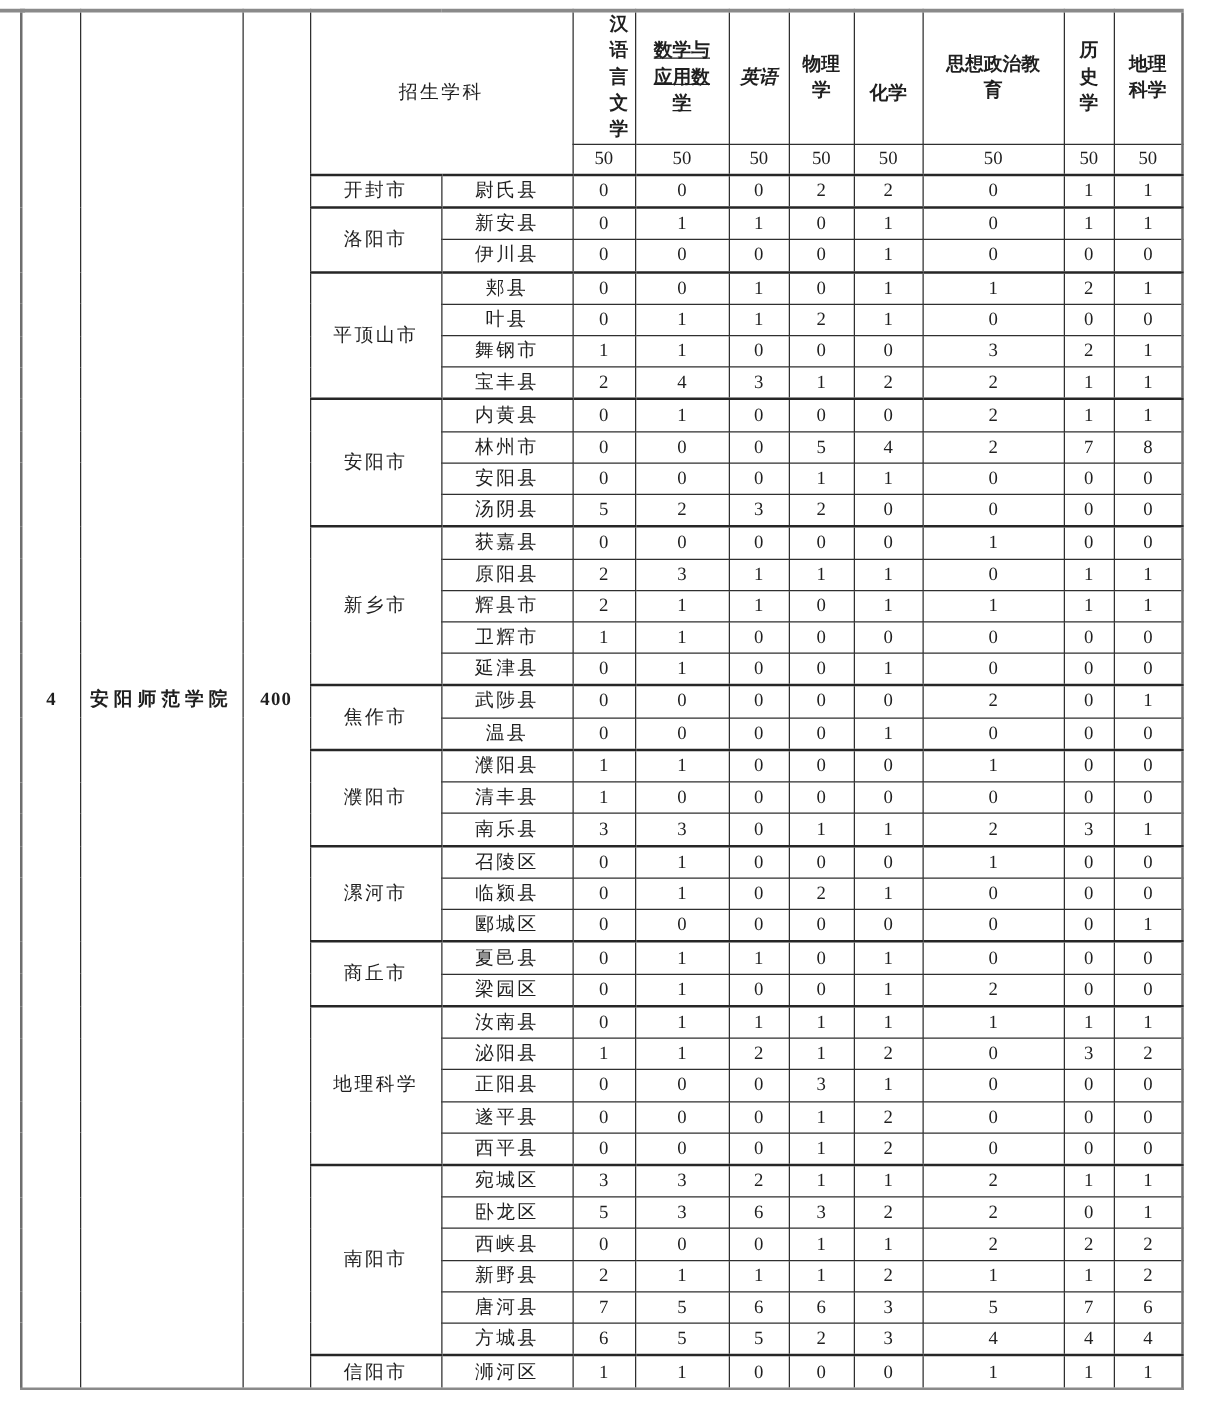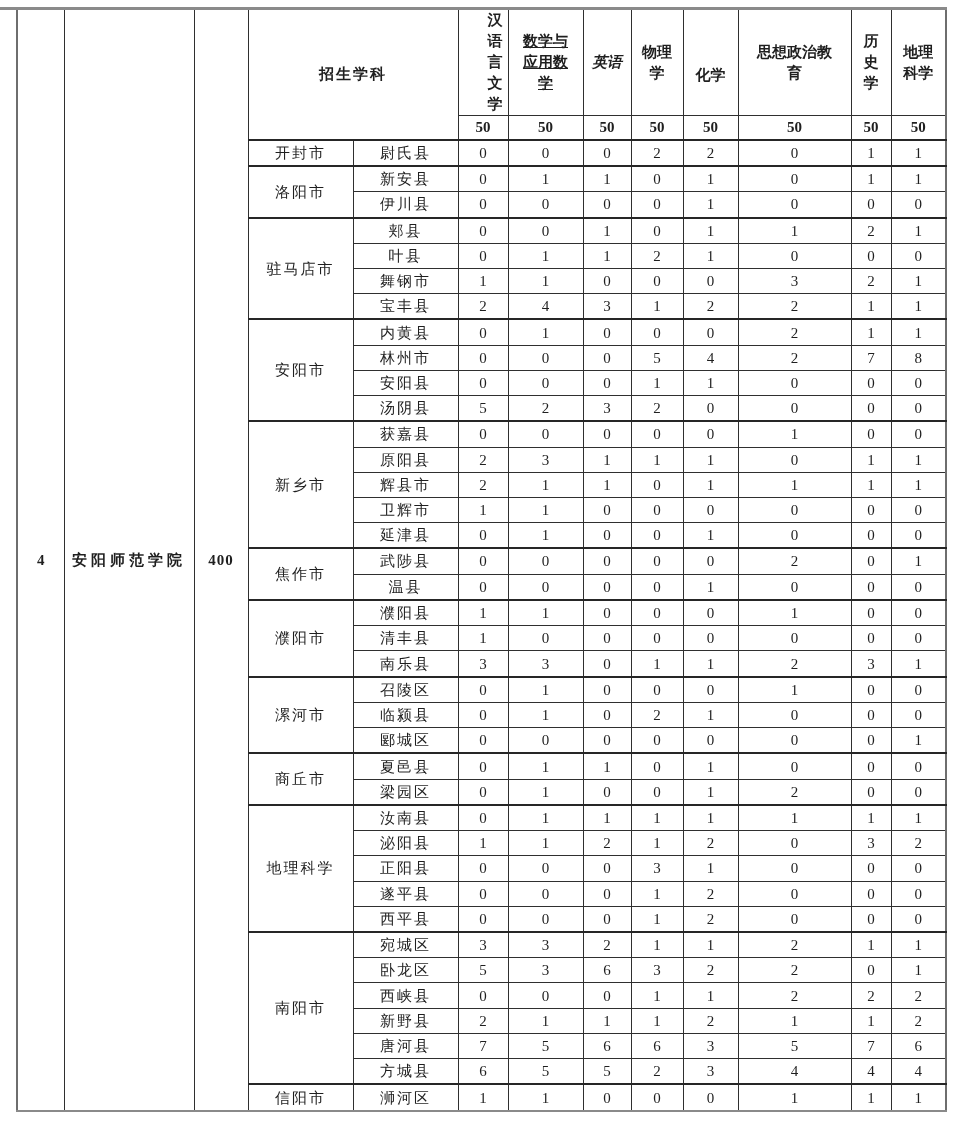--- a/index.html
+++ b/index.html
@@ -32,27 +32,27 @@
     white-space:nowrap;
   }
   tr.hrow1{height:81px;}
   tr.hrow2{height:24px;}
 
   td.big{font-weight:bold;background:#ffffff;}
   td.seq{font-size:17px;}
   td.college{font-size:18px;letter-spacing:4px;}
   td.total{font-size:17px;letter-spacing:1px;}
 
-  td.hdr{font-weight:bold;font-size:17px;letter-spacing:2px;}
+  td.hdr{font-weight:normal;font-size:17px;letter-spacing:2px;}
   td.subj{font-weight:bold;font-size:16px;}
   td.subj .wrap{
     margin:0 auto;white-space:normal;word-break:break-all;
     line-height:21px;text-align:center;
   }
-  td.quota{font-weight:bold;font-size:16px;}
+  td.quota{font-weight:normal;font-size:16px;}
 
   td.city,td.county{font-size:16px;letter-spacing:2px;}
   td.val{font-size:15px;}
 
   
   td.vthick-l{border-left:2px solid #5a5a5a;}
   td.vthick-r{border-right:2px solid #5a5a5a;}
   
   tr.gtop td{border-top:2px solid #262626;}
 </style>
@@ -151,21 +151,21 @@
           <td class="val">0</td>
           <td class="val">0</td>
           <td class="val">0</td>
           <td class="val">0</td>
           <td class="val">1</td>
           <td class="val">0</td>
           <td class="val">0</td>
           <td class="val">0</td>
         </tr>
         <tr class="data gtop">
-          <td rowspan="4" class="city">驻马店市</td>
+          <td rowspan="4" class="city">平顶山市</td>
           <td class="county vthick-r">郏县</td>
           <td class="val">0</td>
           <td class="val">0</td>
           <td class="val">1</td>
           <td class="val">0</td>
           <td class="val">1</td>
           <td class="val">1</td>
           <td class="val">2</td>
           <td class="val">1</td>
         </tr>

